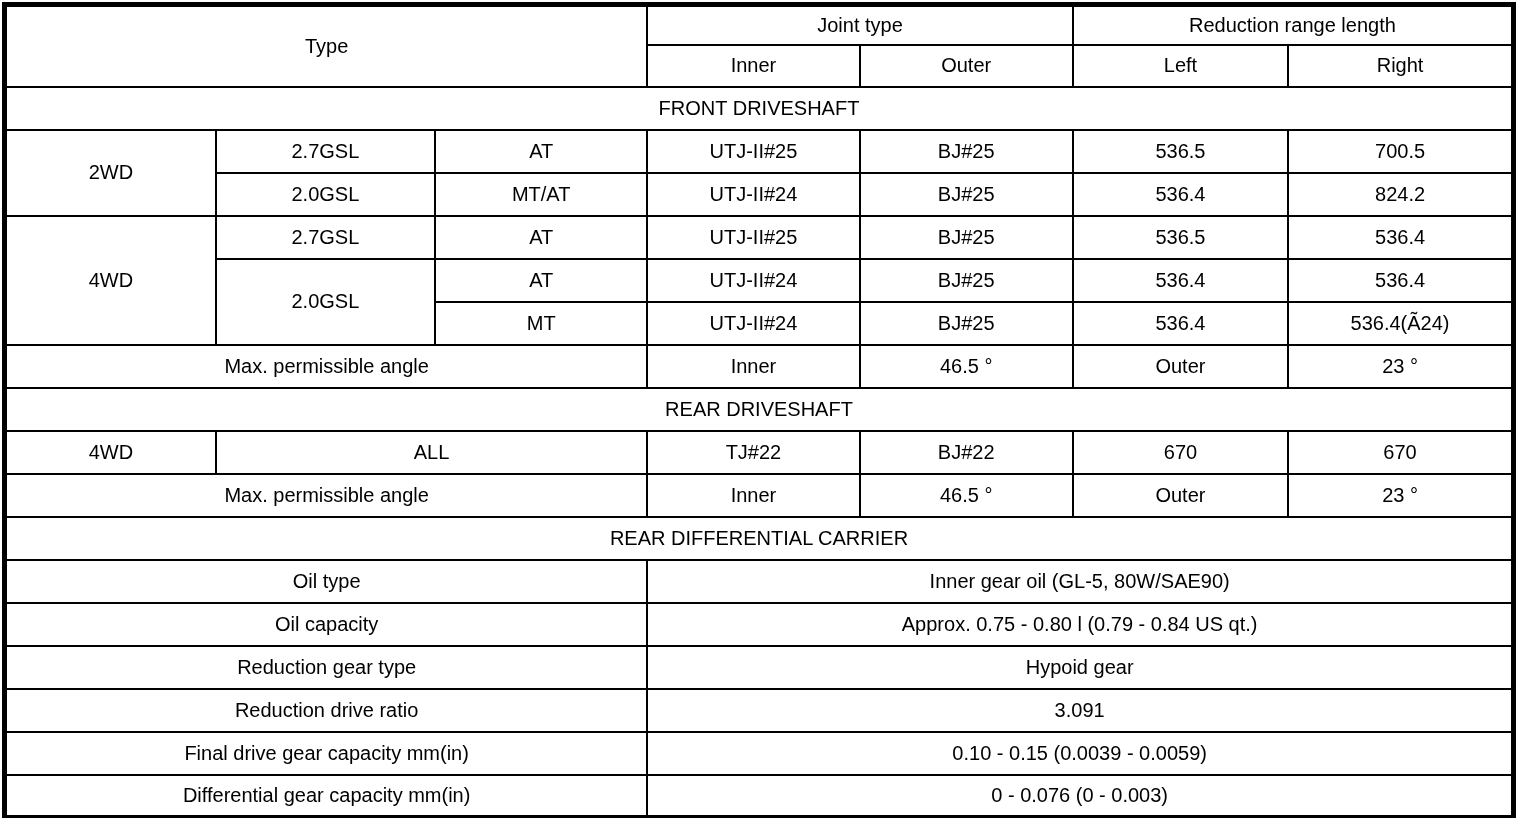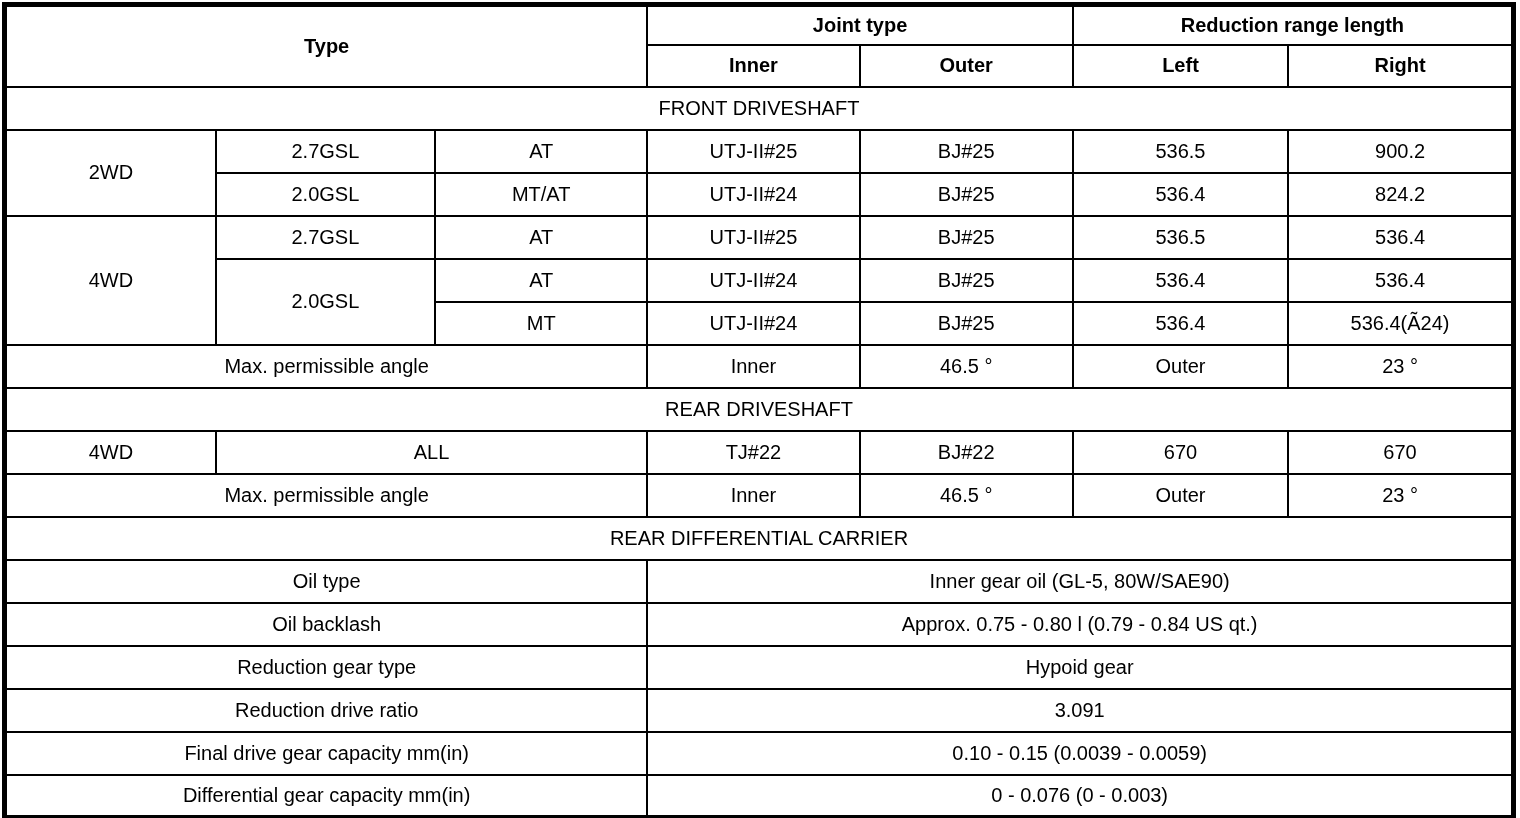--- a/index.html
+++ b/index.html
@@ -30,21 +30,21 @@
     font-size: 20px;
     padding: 0 2px;
     white-space: nowrap;
     overflow: hidden;
     color: #000000;
   }
   table.spec {
     border: 5px solid #000000;
   }
   td.hdr {
-    font-weight: bold;
+    font-weight: normal;
     font-size: 21px;
   }
   td.section {
     text-align: left;
     padding-left: 5px;
     font-size: 20px;
     margin-top: 34px;
   }
   tr.hrow1 { height: 40px; }
   tr.hrow2 { height: 42px; }
@@ -81,21 +81,21 @@
     <tr class="brow">
       <td class="section" colspan="7">FRONT DRIVESHAFT</td>
     </tr>
     <tr class="brow">
       <td rowspan="2">2WD</td>
       <td>2.7GSL</td>
       <td>AT</td>
       <td>UTJ-II#25</td>
       <td>BJ#25</td>
       <td>536.5</td>
-      <td>900.2</td>
+      <td>700.5</td>
     </tr>
     <tr class="brow">
       <td>2.0GSL</td>
       <td>MT/AT</td>
       <td>UTJ-II#24</td>
       <td>BJ#25</td>
       <td>536.4</td>
       <td>824.2</td>
     </tr>
     <tr class="brow">
@@ -150,21 +150,21 @@
     </tr>
 
     <tr class="brow">
       <td class="section" colspan="7">REAR DIFFERENTIAL CARRIER</td>
     </tr>
     <tr class="brow">
       <td colspan="3">Oil type</td>
       <td colspan="4">Inner gear oil (GL-5, 80W/SAE90)</td>
     </tr>
     <tr class="brow">
-      <td colspan="3">Oil backlash</td>
+      <td colspan="3">Oil capacity</td>
       <td colspan="4">Approx. 0.75 - 0.80 l (0.79 - 0.84 US qt.)</td>
     </tr>
     <tr class="brow">
       <td colspan="3">Reduction gear type</td>
       <td colspan="4">Hypoid gear</td>
     </tr>
     <tr class="brow">
       <td colspan="3">Reduction drive ratio</td>
       <td colspan="4">3.091</td>
     </tr>

